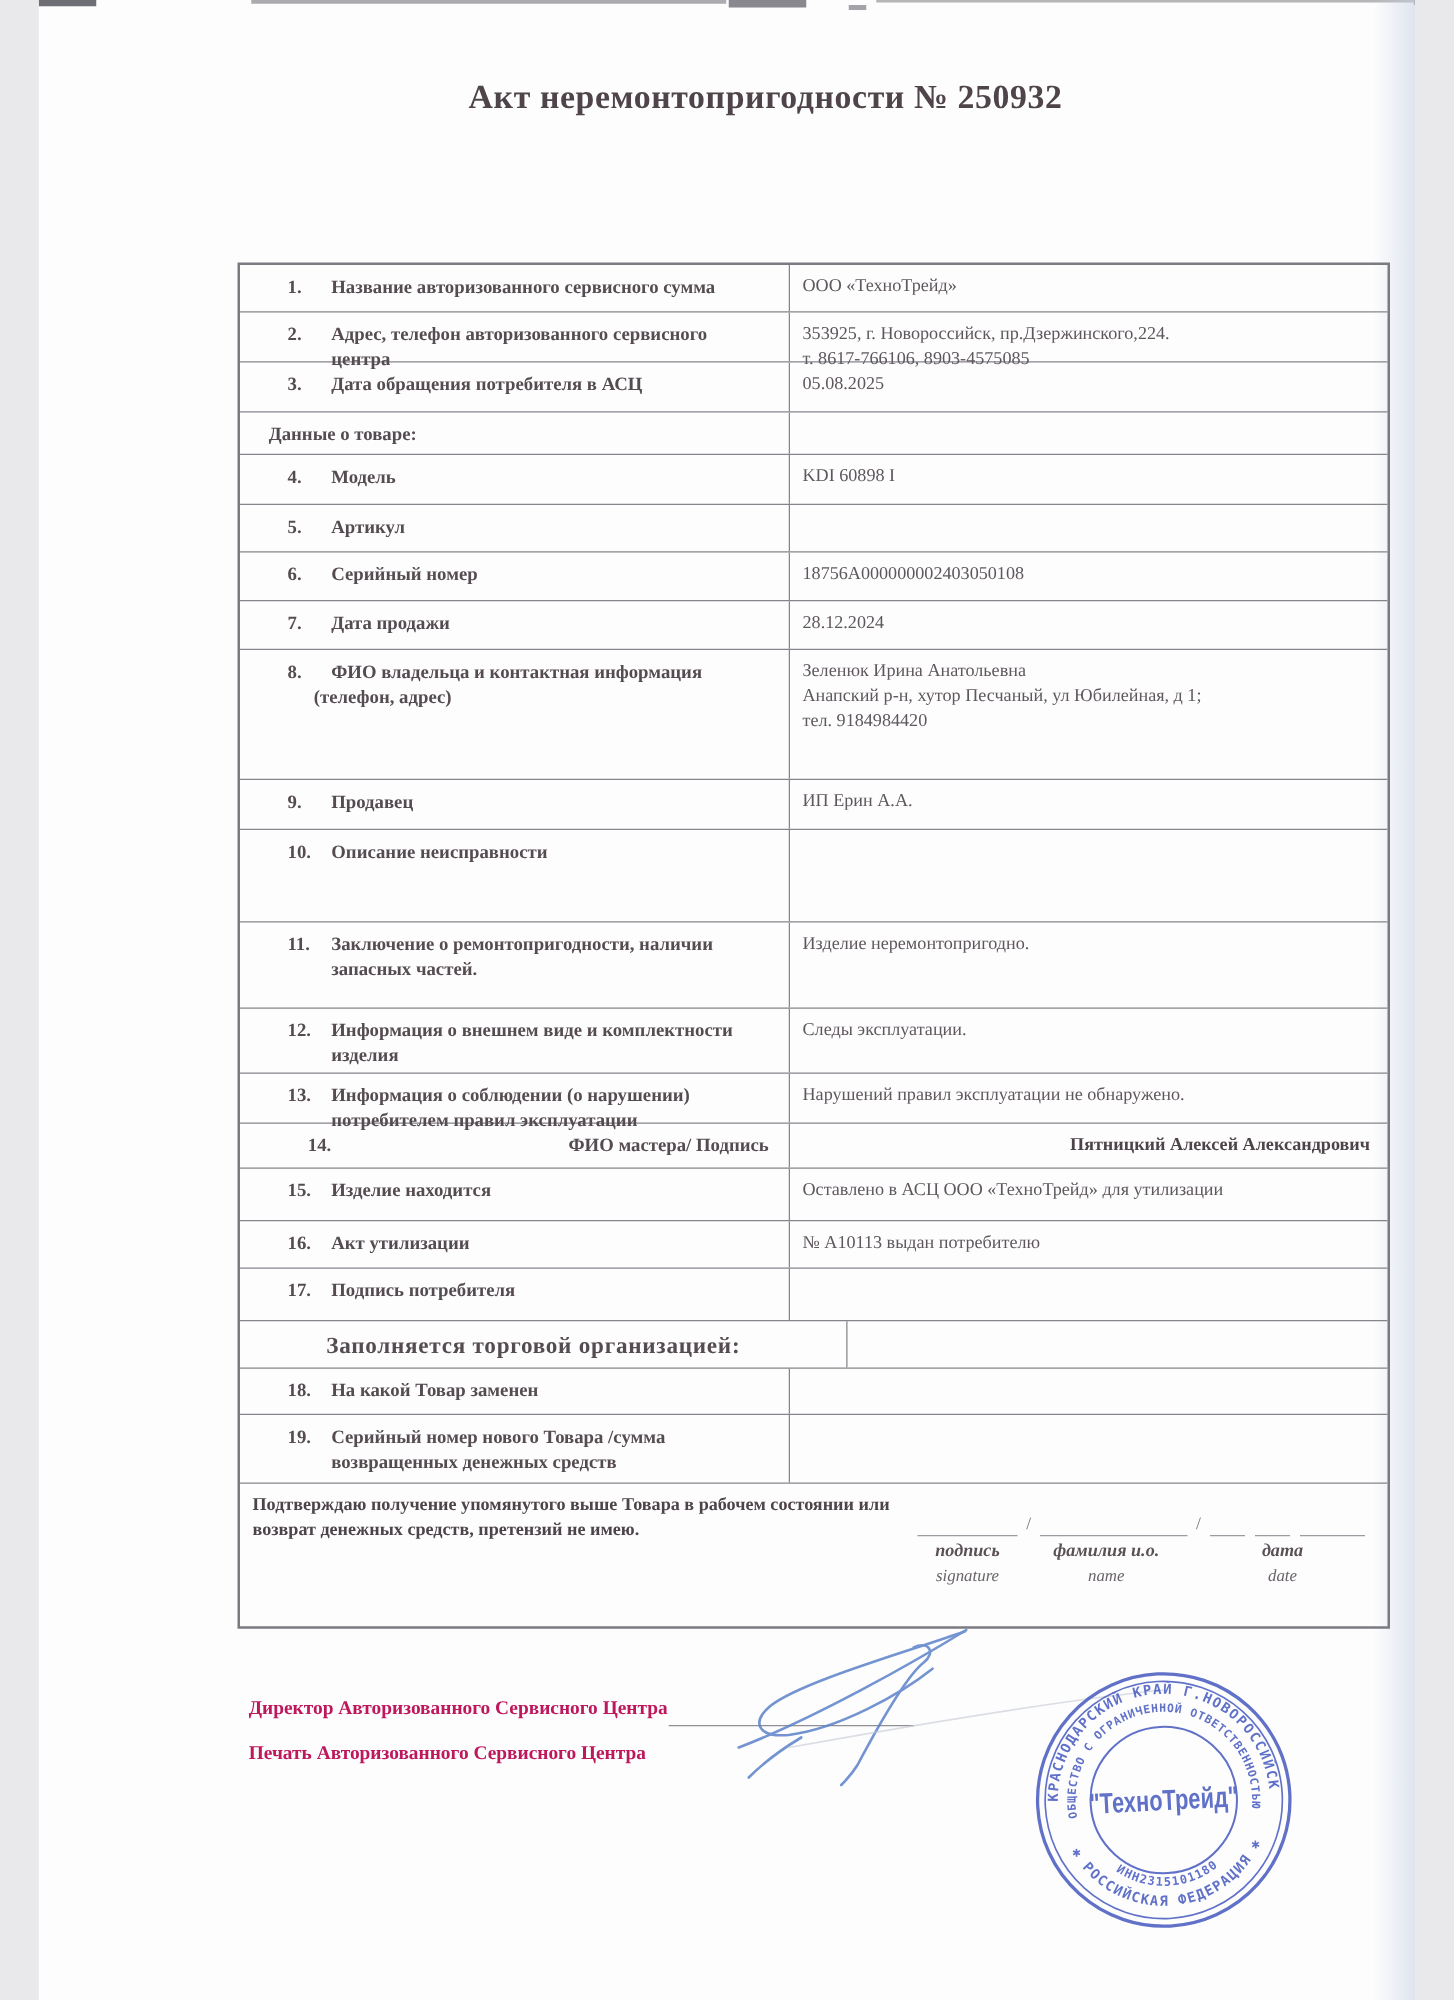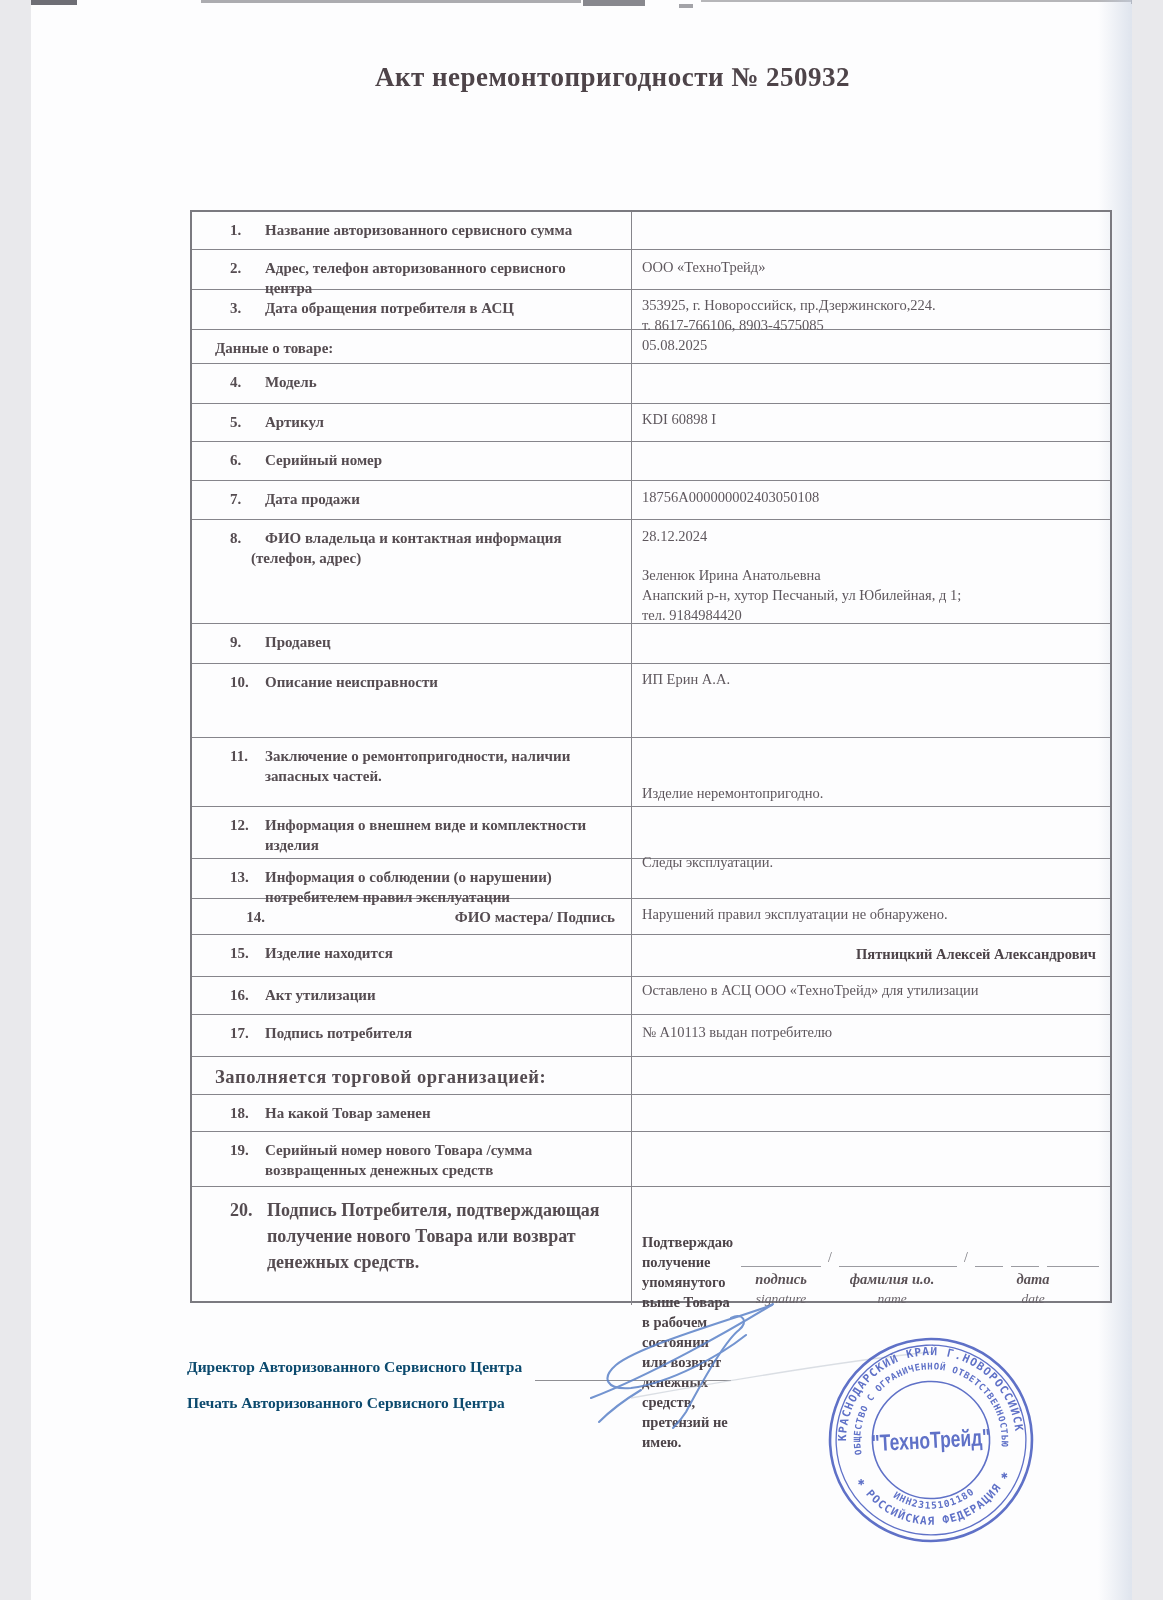--- a/index.html
+++ b/index.html
@@ -38,41 +38,41 @@
     border-right:1.6px solid #86858b;
     padding:8px 16px 0 38px;
     display:flex;align-items:flex-start;
     font-weight:bold;color:#554c51;line-height:1.35;
   }
   .cl .num{flex:0 0 35px;}
   .cl .lbl{flex:1;}
   .cr{
     flex:1;box-sizing:border-box;
     padding:7px 14px 0 10px;
-    color:#5e575d;line-height:1.38;font-size:14.5px;margin-top:38px;
+    color:#5e575d;line-height:1.38;font-size:14.5px;
   }
   .section .cl{padding-left:23px;font-weight:bold;}
   .section-big .cl{padding-left:23px;font-size:18.5px;letter-spacing:0.6px;}
   .row20 .cl{font-size:18px;line-height:1.45;padding-top:10px;}
   .row20 .cl .num{flex:0 0 37px;}
   .bold-val{font-weight:bold;color:#4d4449;}
   .row8-label2{display:block;margin-left:-14px;}
   
   .cr20{display:flex;flex-direction:row;}
   .sig-block{margin-top:16px;padding-left:8px;}
   .sig-lines{display:flex;align-items:flex-end;color:#8d8d93;font-size:14px;}
   .uline{display:inline-block;border-bottom:1.5px solid #9b9ba1;height:14px;}
   .sig-slash{margin:0 7px;color:#77767c;}
   .sig-cols{display:flex;margin-top:2px;}
   .sig-col{text-align:center;}
   .sig-ru{font-weight:bold;font-style:italic;font-size:14.5px;color:#5a5156;}
   .sig-en{font-style:italic;font-size:13.5px;color:#6a646a;margin-top:1px;}
   
   .footer-line{
-    position:absolute;left:156px;font-weight:bold;font-size:15.5px;color:#0c4a6e;
+    position:absolute;left:168px;font-weight:bold;font-size:15.5px;color:#be185d;
   }
   .director-underline{
     position:absolute;left:504px;top:1380px;width:196px;
     border-top:1.5px solid #8f8f94;
   }
   .sig-svg{position:absolute;left:540px;top:1275px;}
   .stamp-svg{position:absolute;left:794px;top:1334px;}
 </style>
 </head>
 <body>
@@ -236,21 +236,21 @@
     </div>
 
     <div class="trow" style="height:42px;">
       <div class="cl">
           <span class="num">17.</span>
           <span class="lbl">Подпись потребителя</span>
         </div>
       <div class="cr"></div>
     </div>
 
-    <div class="trow section-big" style="height:38px;">
+    <div class="trow section-big" style="height:38px;padding-left:46px;">
       <div class="cl">
           <span class="lbl">Заполняется торговой организацией:</span>
         </div>
       <div class="cr"></div>
     </div>
 
     <div class="trow" style="height:37px;">
       <div class="cl">
           <span class="num">18.</span>
           <span class="lbl">На какой Товар заменен</span>
@@ -260,24 +260,20 @@
 
     <div class="trow" style="height:55px;">
       <div class="cl">
           <span class="num">19.</span>
           <span class="lbl">Серийный номер нового Товара /сумма возвращенных денежных средств</span>
         </div>
       <div class="cr"></div>
     </div>
 
     <div class="trow row20" style="height:118px;">
-      <div class="cl">
-          <span class="num">20.</span>
-          <span class="lbl">Подпись Потребителя, подтверждающая получение нового Товара или возврат денежных средств.</span>
-        </div>
       <div class="cr cr20">
         <div class="bold-val">Подтверждаю получение упомянутого выше Товара в рабочем состоянии или возврат денежных средств, претензий не  имею.</div>
         <div class="sig-block">
           <div class="sig-lines">
             <span class="uline" style="width:80px;"></span>
             <span class="sig-slash">/</span>
             <span class="uline" style="width:118px;"></span>
             <span class="sig-slash">/</span>
             <span class="uline" style="width:28px;"></span>
             <span style="width:8px;"></span>

